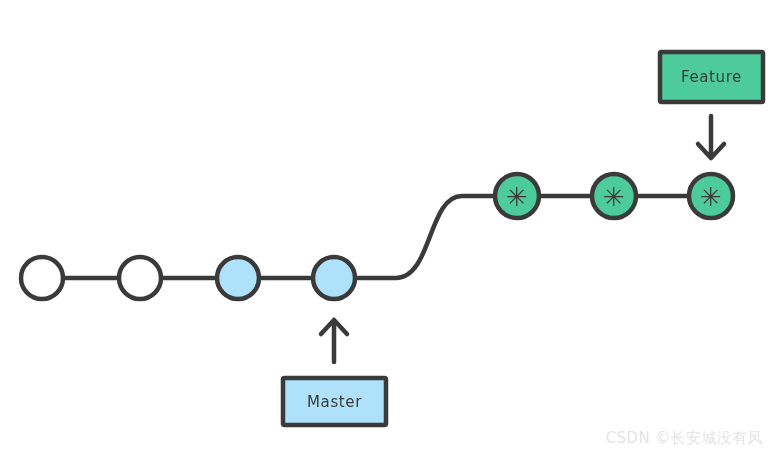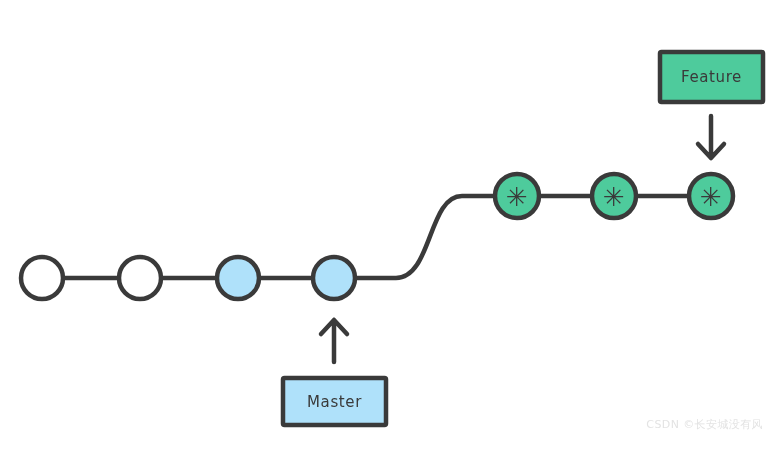--- a/index.html
+++ b/index.html
@@ -36,23 +36,23 @@
     font-family: "DejaVu Sans", sans-serif;
     font-size: 26px;
     font-weight: 700;
     fill: #3a3a3a;
     dominant-baseline: central;
     text-anchor: middle;
   }
   #watermark {
     position: absolute;
     right: 9px;
-    bottom: 20px;
+    bottom: 4px;
     font-family: "DejaVu Sans", sans-serif;
-    font-size: 11px;
+    font-size: 15px;
     color: #e3e3e3;
     letter-spacing: 0.4px;
     white-space: nowrap;
     user-select: none;
   }
 </style>
 </head>
 <body>
 
 <div id="canvas">

